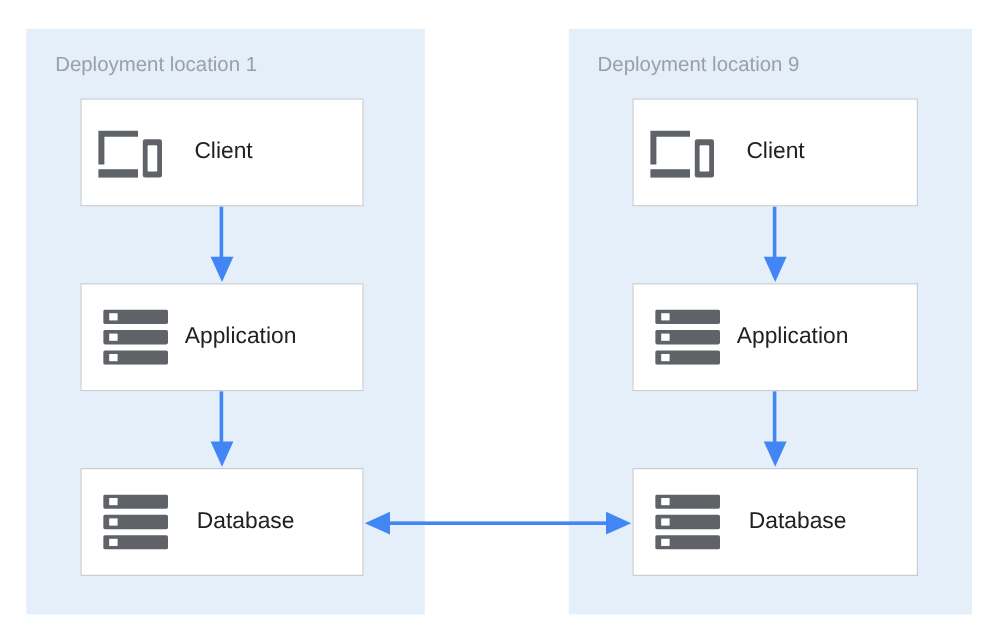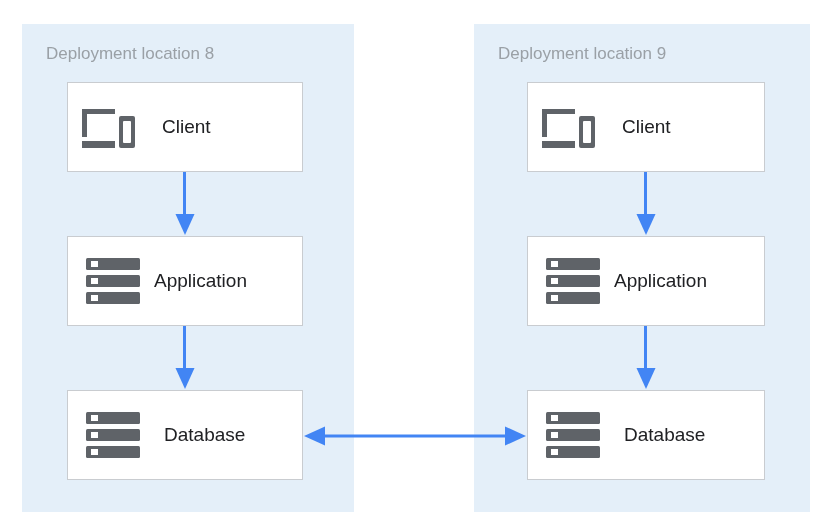--- a/index.html
+++ b/index.html
@@ -54,21 +54,21 @@
   .arrow {
     position: absolute;
   }
 </style>
 </head>
 <body>
 
 <div id="canvas">
 
   <div class="zone" style="left:22px; top:24px; width:332px; height:488px;"></div>
-  <div class="zone-title" style="left:46px; top:44px;">Deployment location 8</div>
+  <div class="zone-title" style="left:46px; top:44px;">Deployment location 1</div>
 
   <div class="zone" style="left:474px; top:24px; width:336px; height:488px;"></div>
   <div class="zone-title" style="left:498px; top:44px;">Deployment location 9</div>
 
   <div class="node" style="left:67px; top:82px; width:236px; height:90px;"></div>
   <svg class="node-icon" style="left:79px; top:104px;" width="56" height="48" viewBox="0 0 56 48">
     <path fill="#5f6368" d="M3 5h33v5H8v23H3z"></path>
     <rect x="3" y="37" width="33" height="7" fill="#5f6368"></rect>
     <rect x="40" y="12" width="16" height="32" rx="2" fill="#5f6368"></rect>
     <rect x="44" y="17" width="8" height="22" rx="1" fill="#ffffff"></rect>

